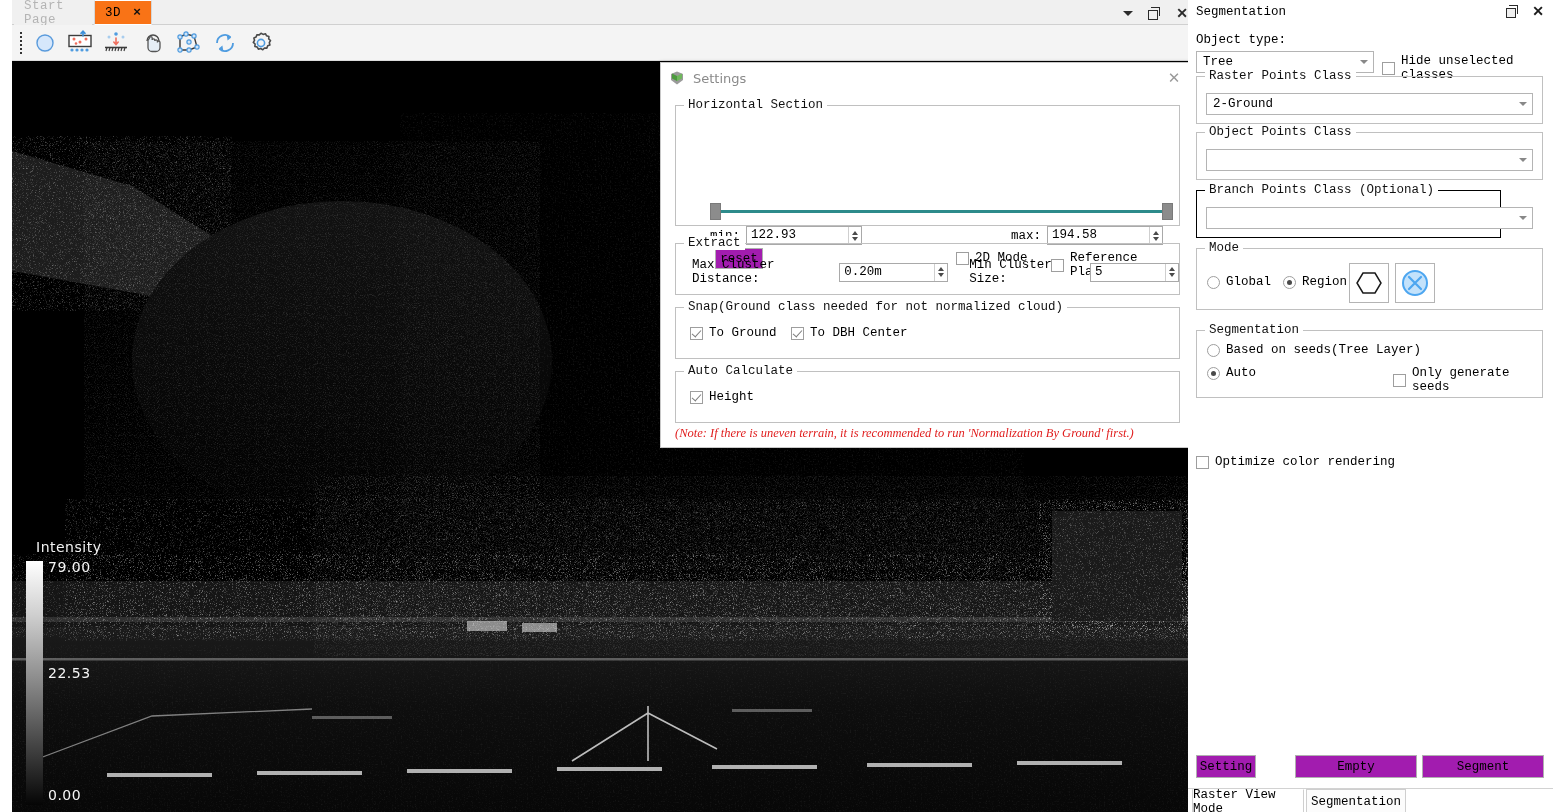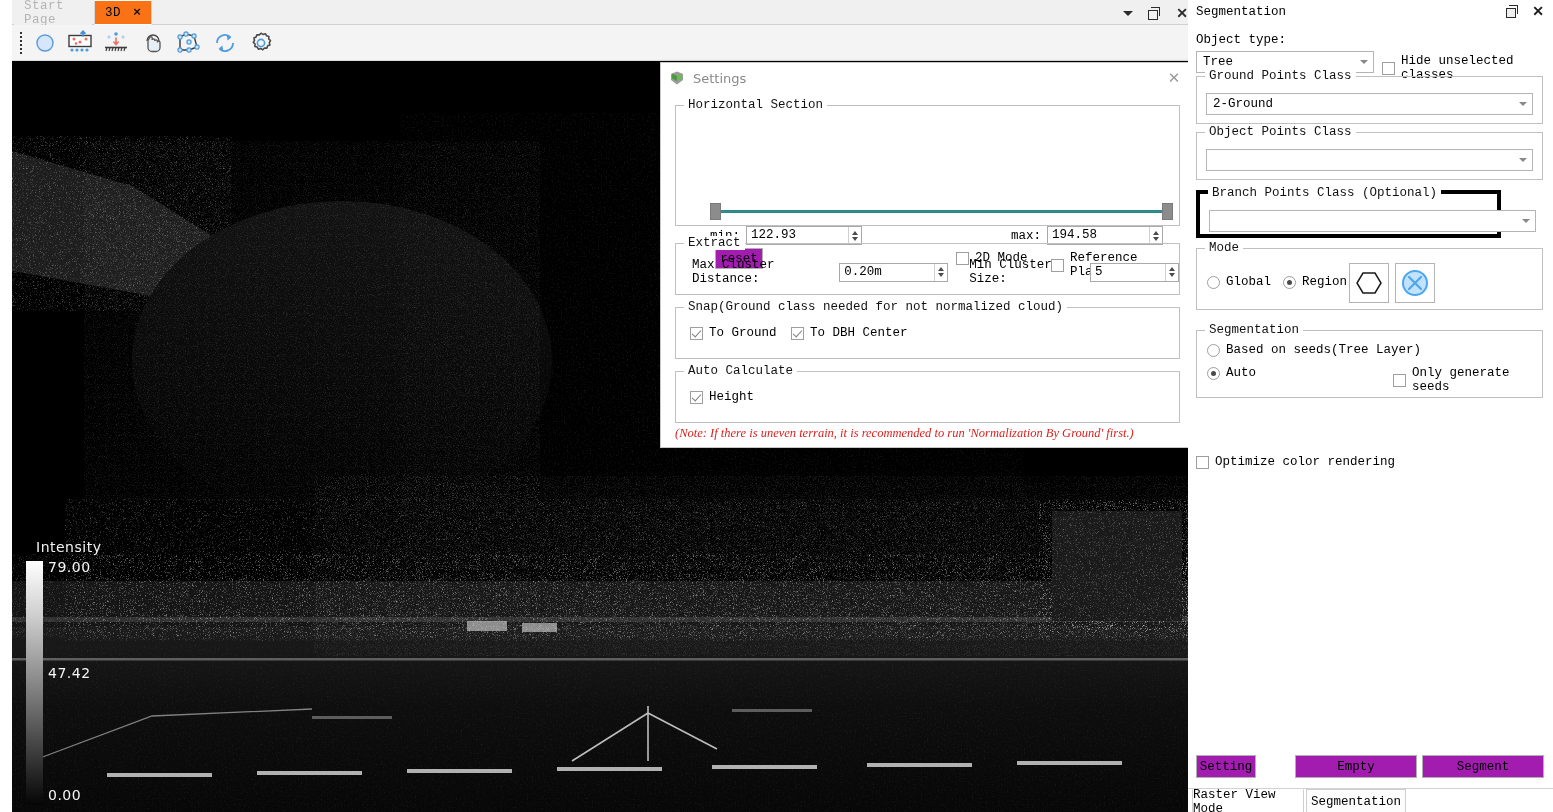--- a/index.html
+++ b/index.html
@@ -302,21 +302,21 @@
     display: block;
   }
   #combo-objtype { left: 8px; top: 51px; width: 178px; }
   #cbx-hide-unselected { position: absolute; left: 194px; top: 54px; }
 
   #grp-ground  { position: absolute; left: 8px; top: 76px; width: 347px; height: 48px;
                  border: 1px solid #c0c0c0; }
   #grp-object  { position: absolute; left: 8px; top: 132px; width: 347px; height: 48px;
                  border: 1px solid #c0c0c0; }
   #grp-branch  { position: absolute; left: 8px; top: 190px; width: 305px; height: 48px;
-                 border: 4px solid #000000; }
+                 border: 1px solid #000000; }
   #grp-mode    { position: absolute; left: 8px; top: 248px; width: 347px; height: 62px;
                  border: 1px solid #c0c0c0; }
   #grp-seg     { position: absolute; left: 8px; top: 330px; width: 347px; height: 68px;
                  border: 1px solid #c0c0c0; }
   .rgbox > .gtitle {
     position: absolute; top: -8px; left: 8px; background: #fff; padding: 0 4px;
     font-family: "Liberation Mono", monospace; font-size: 12.5px;
     color: #111; white-space: nowrap;
   }
   .inner-combo { position: absolute; left: 9px; top: 16px; width: 327px; }
@@ -567,21 +567,21 @@
         <rect x="1040" y="450" width="130" height="110" fill="#1a1a1a"></rect>
         <g filter="url(#grainDense)" opacity=".9">
           <rect x="1040" y="450" width="130" height="110"></rect>
         </g>
       </svg>
 
       <div id="intensity-legend">
         <div id="intensity-title">Intensity</div>
         <div id="intensity-bar"></div>
         <div class="int-label" id="int-max">79.00</div>
-        <div class="int-label" id="int-mid">47.42</div>
+        <div class="int-label" id="int-mid">22.53</div>
         <div class="int-label" id="int-min">0.00</div>
       </div>
     </div>
 
     <div id="settings-dialog">
 
       <div id="settings-titlebar">
         <div id="settings-icon">
           <svg width="16" height="16" viewBox="0 0 16 16">
             <path d="M2 4 L8 1.5 L14 4 L14 10 L8 14.5 L2 10 Z" fill="#9a9a9a"></path>
@@ -705,21 +705,21 @@
           <i></i>
         </span>
     </div>
 
     <div class="cbx-row" id="cbx-hide-unselected">
       <span class="cbx"></span>
       <span class="lbl">Hide unselected classes</span>
     </div>
 
     <div class="rgbox" id="grp-ground">
-      <div class="gtitle">Ground Points Class</div>
+      <div class="gtitle">Raster Points Class</div>
       <div class="combo inner-combo">
         <span class="cval">2-Ground</span>
         <span class="carrow">
             <i></i>
           </span>
       </div>
     </div>
 
     <div class="rgbox" id="grp-object">
       <div class="gtitle">Object Points Class</div>

